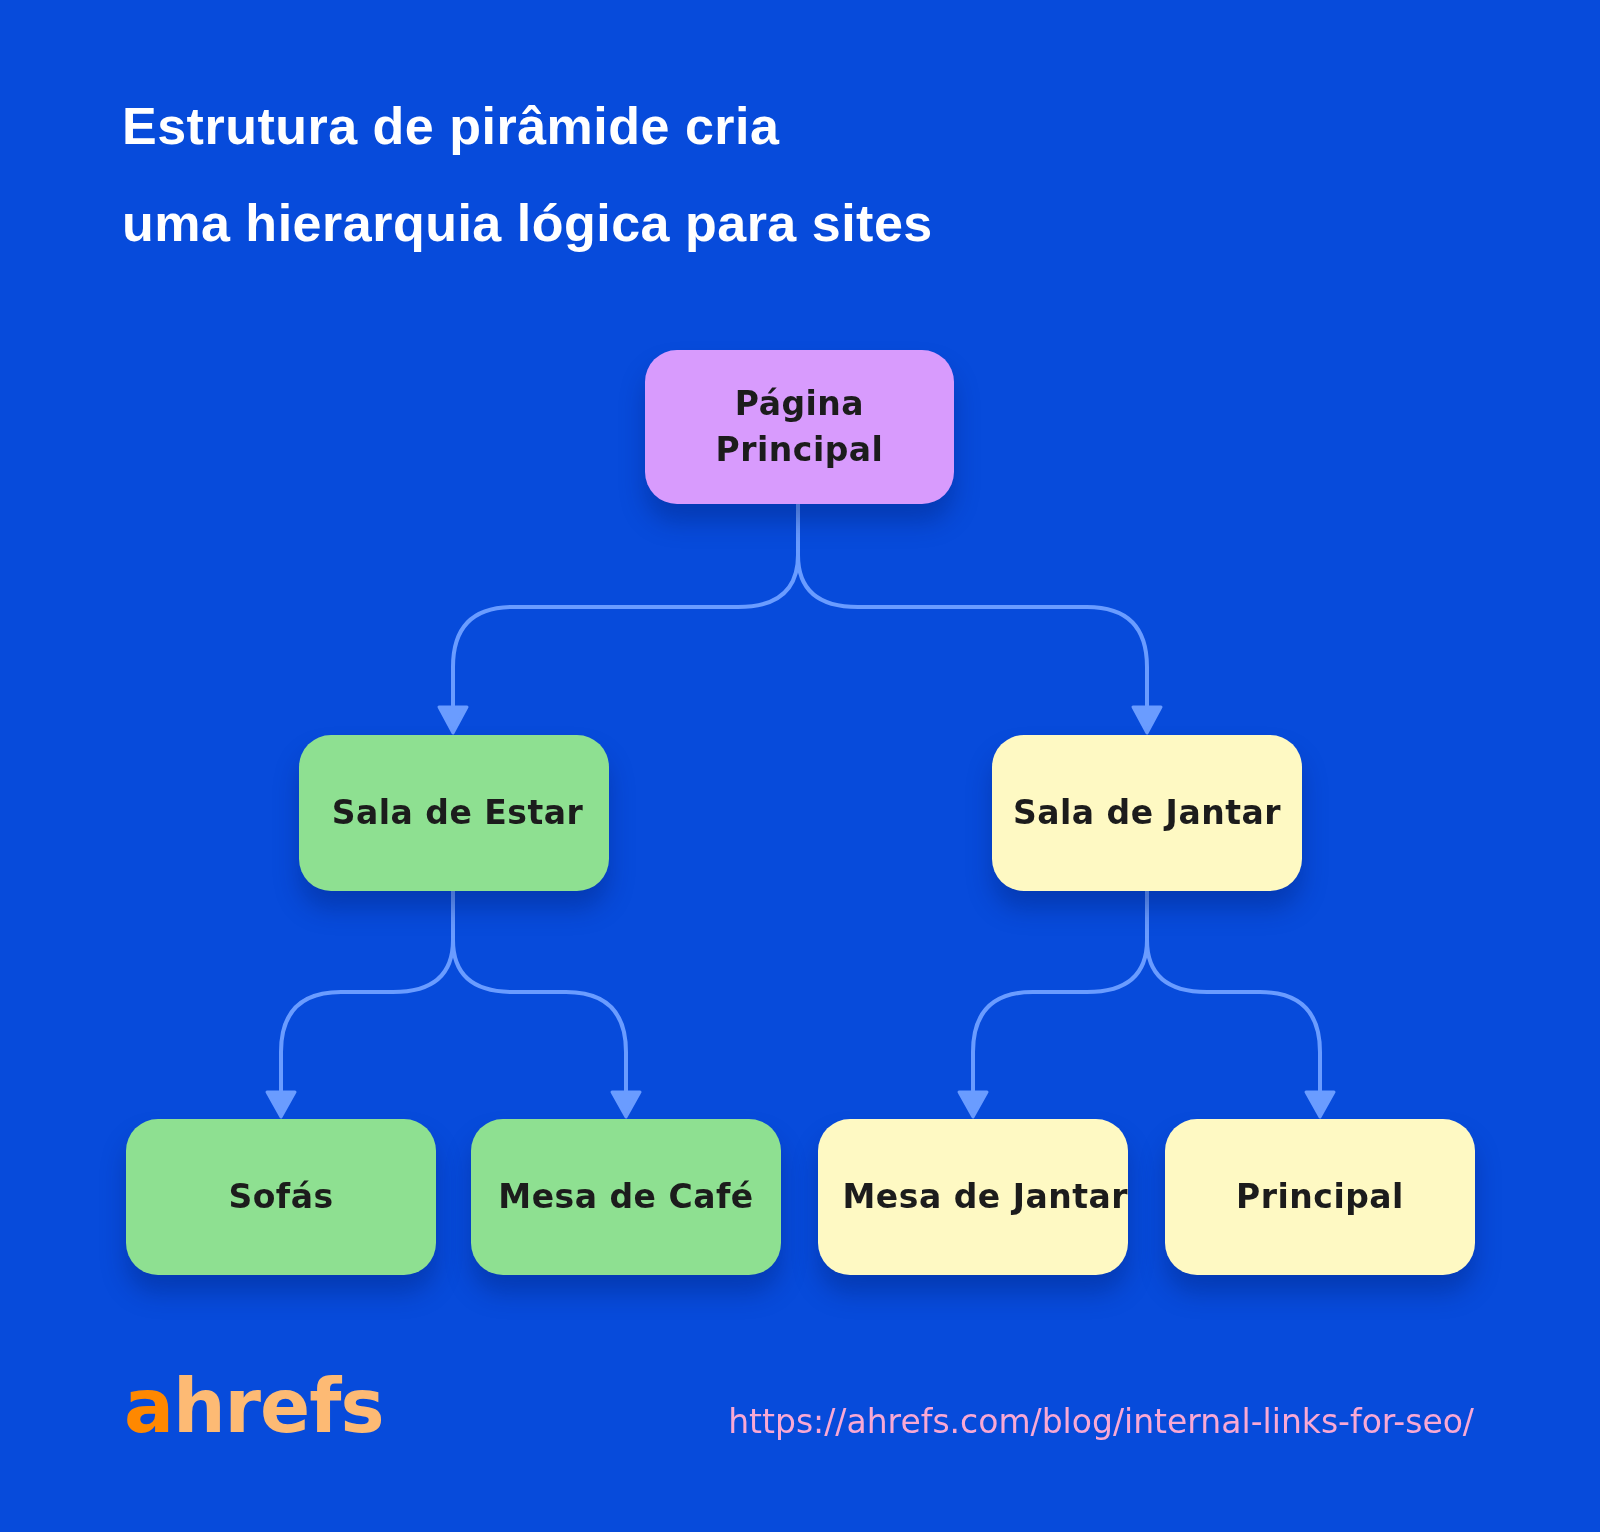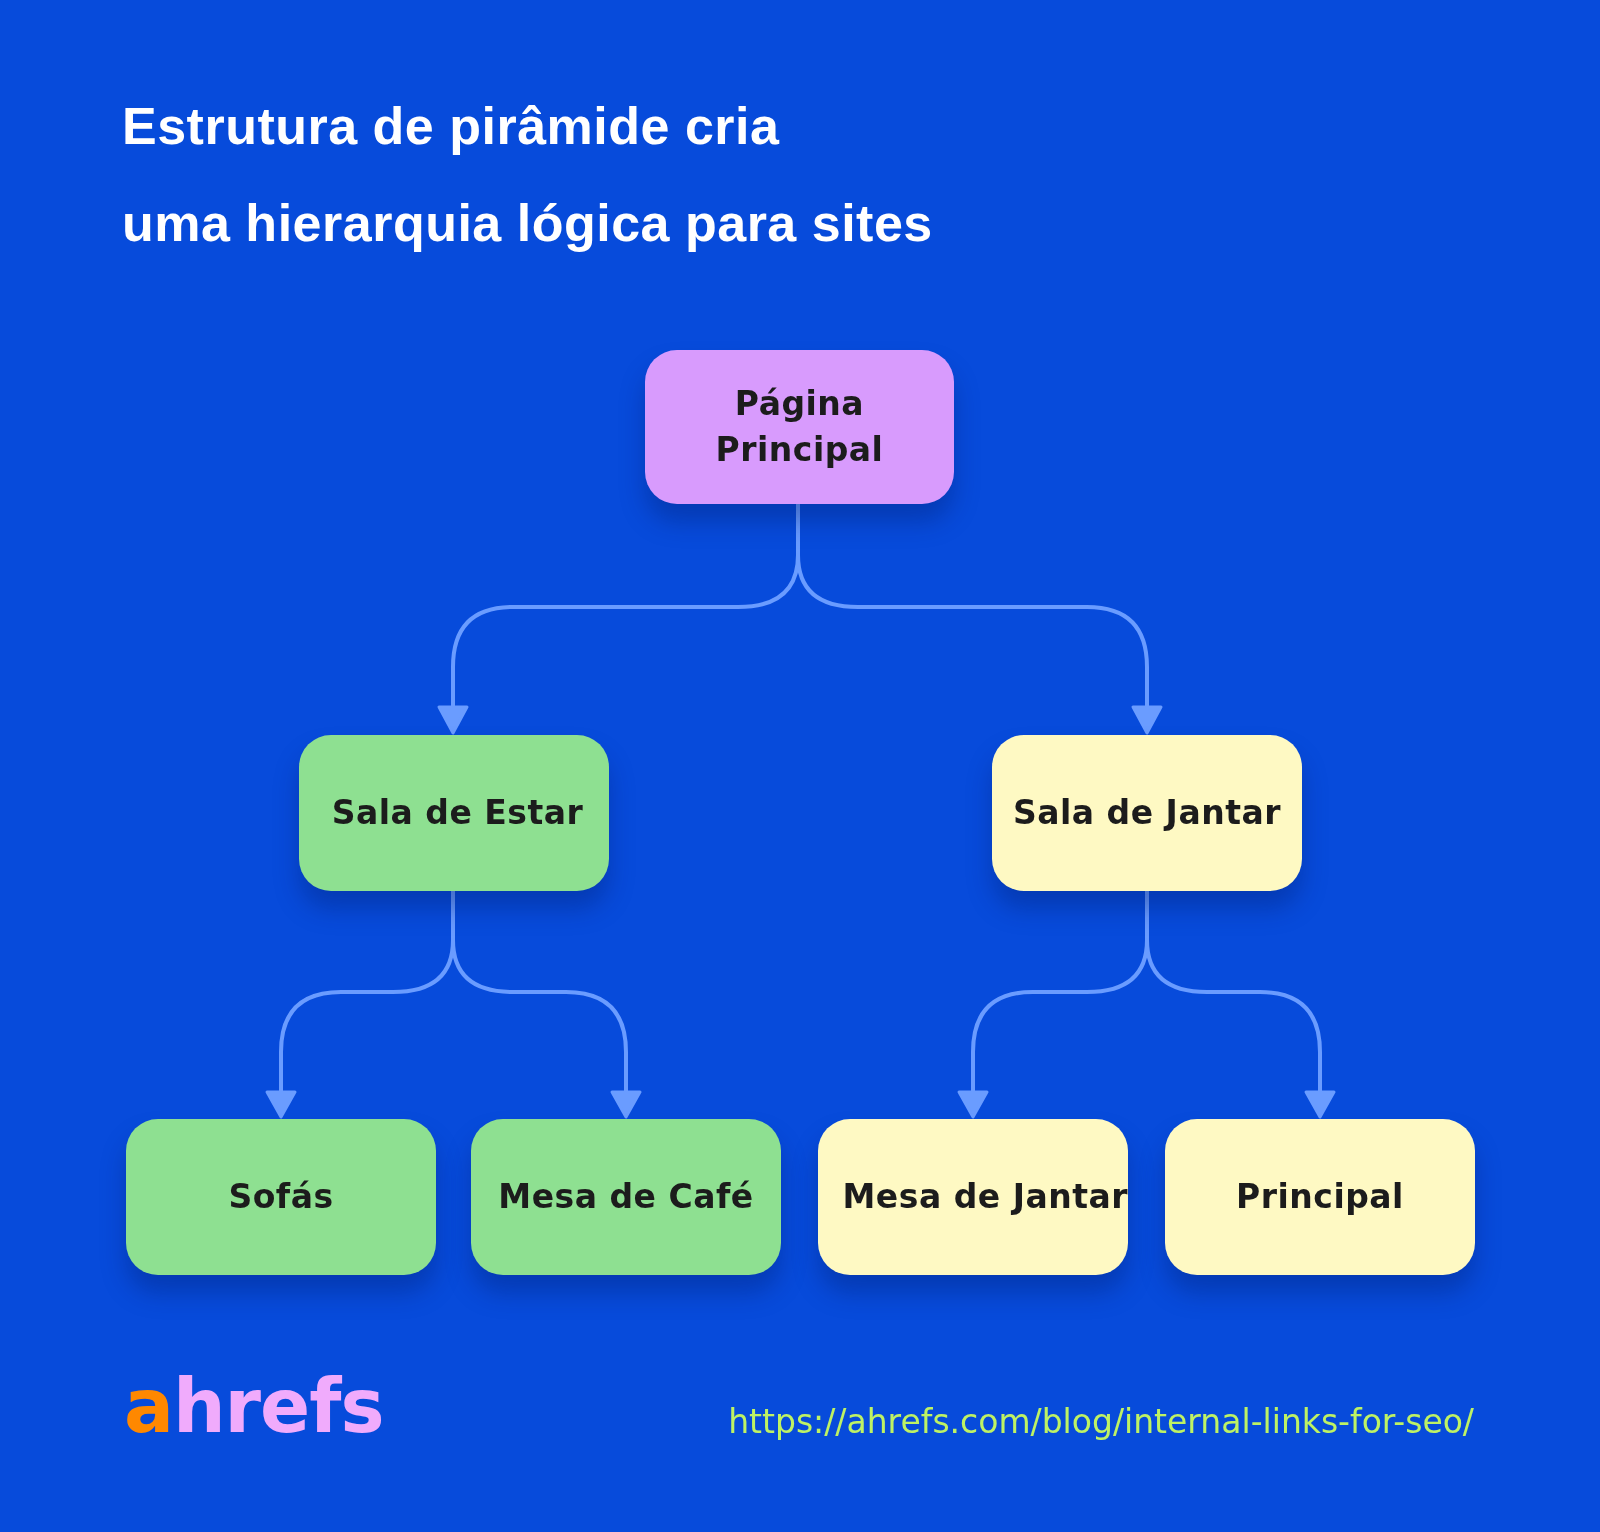--- a/index.html
+++ b/index.html
@@ -8,22 +8,22 @@
   .title { position:absolute; left:122px; top:78px; color:#ffffff; font-weight:700; font-size:52px; line-height:97px; letter-spacing:0.5px; }
   .title span { display:block; white-space:nowrap; }
   svg.connectors { position:absolute; left:0; top:0; }
   .node { position:absolute; width:310px; height:156px; border-radius:32px; display:flex; align-items:center; justify-content:center; text-align:center; font-family:"DejaVu Sans", sans-serif; font-weight:700; font-size:33px; line-height:46px; color:#1c1c1c; box-shadow:0 18px 24px rgba(0,30,110,0.35); letter-spacing:0.5px; }
   .node.purple { background:#d89bfd; }
   .node.green { background:#8ee091; }
   .node.yellow { background:#fef9c3; }
   .node .lbl { white-space:pre-line; }
   .logo { position:absolute; left:124px; top:1366px; font-family:"DejaVu Sans", sans-serif; font-weight:700; font-size:74px; line-height:80px; letter-spacing:-1px; }
   .logo .a { color:#ff8800; }
-  .logo .rest { color:#f0abfc; }
-  .url { position:absolute; right:126px; top:1402px; font-family:"DejaVu Sans", sans-serif; font-size:33px; line-height:40px; color:#bef264; white-space:nowrap; }
+  .logo .rest { color:#fdba74; }
+  .url { position:absolute; right:126px; top:1402px; font-family:"DejaVu Sans", sans-serif; font-size:33px; line-height:40px; color:#f9a8d4; white-space:nowrap; }
 </style>
 </head>
 <body>
 
 <h1 class="title">
   <span>Estrutura de pirâmide cria</span>
   <span>uma hierarquia lógica para sites</span>
 </h1>
 
 <svg class="connectors" width="1600" height="1532" viewBox="0 0 1600 1532">

